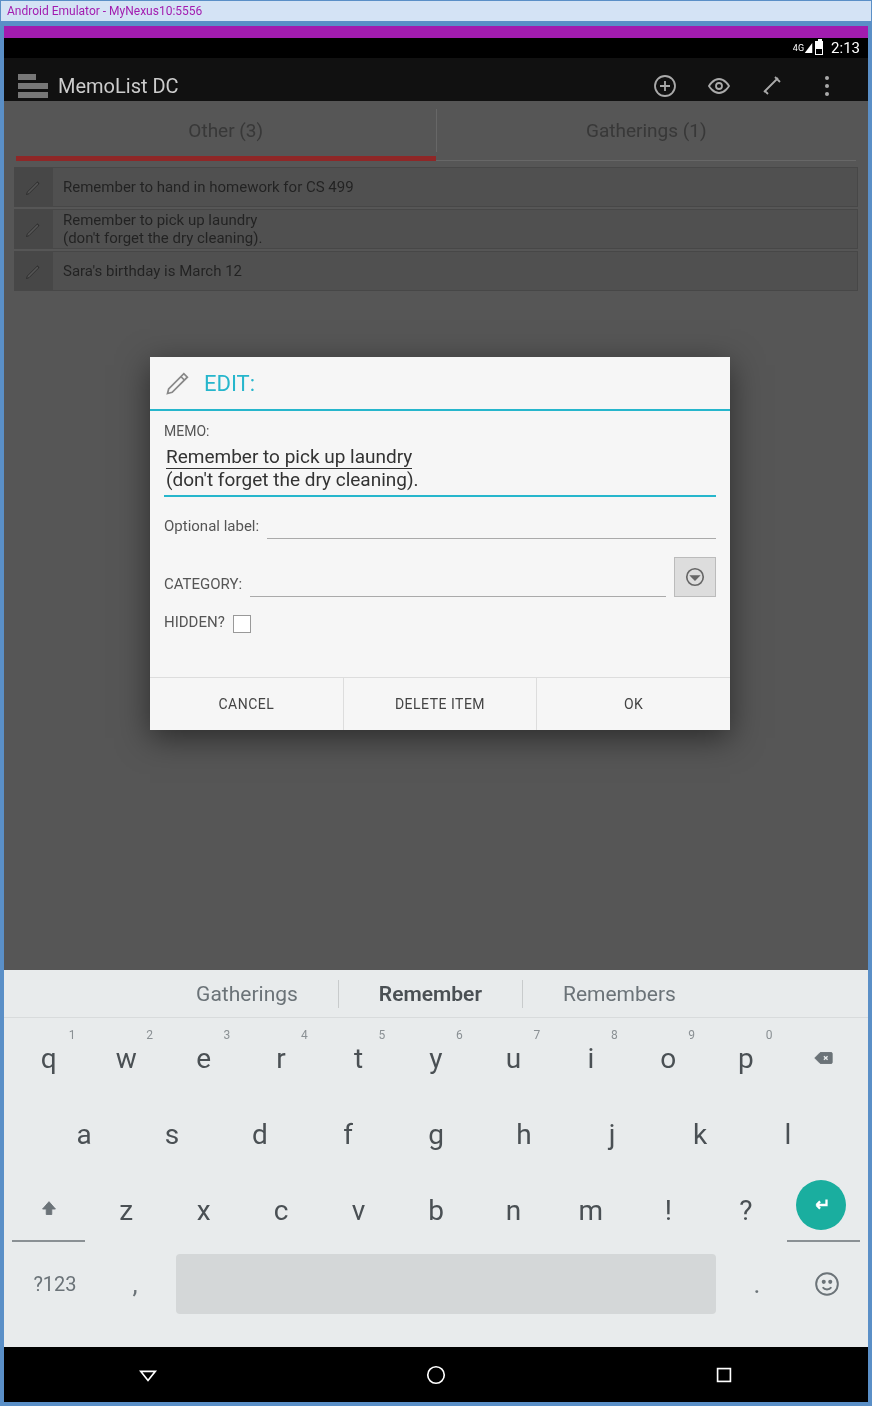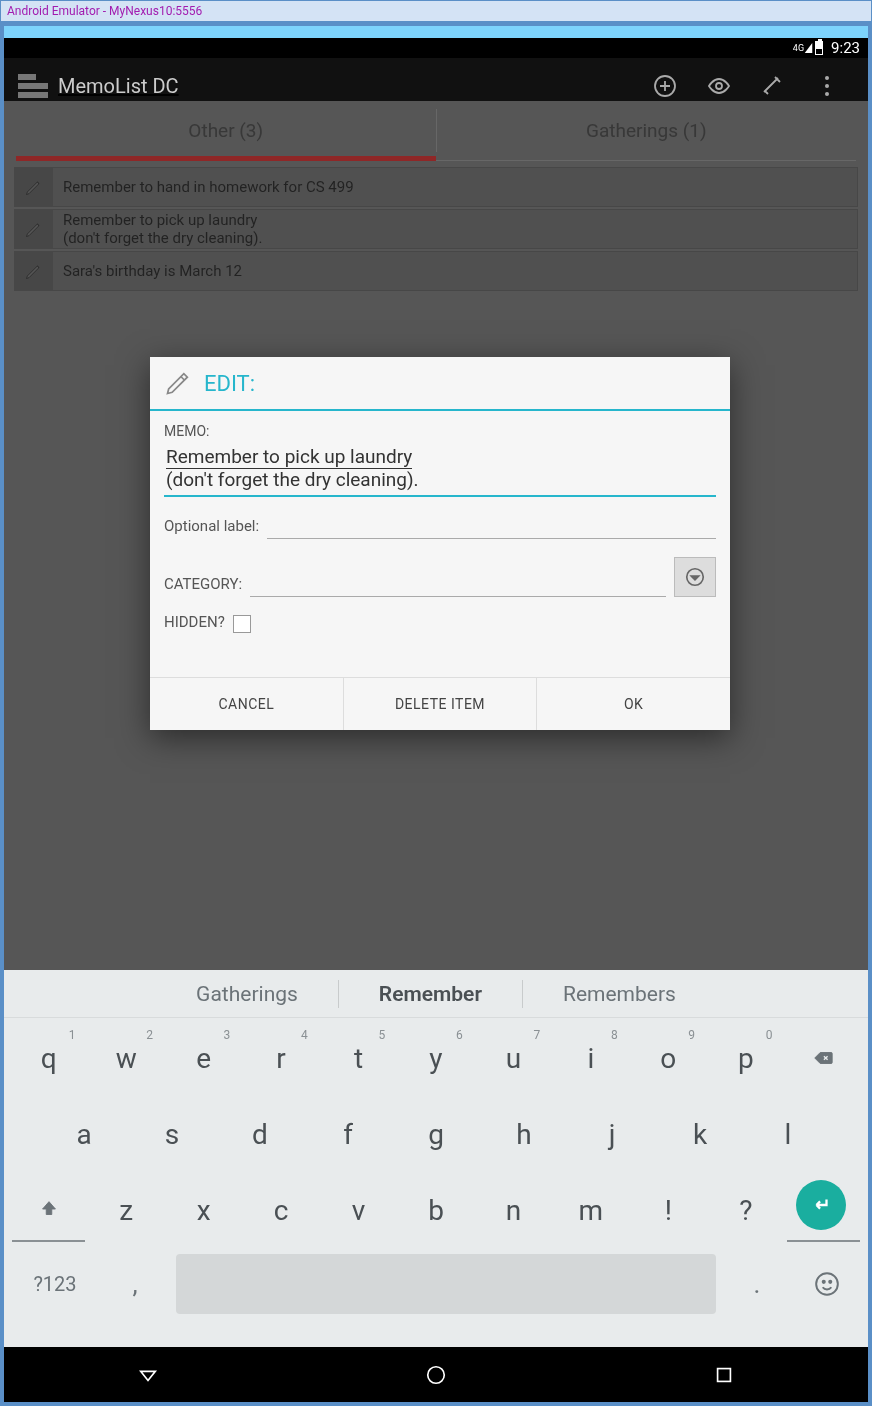--- a/index.html
+++ b/index.html
@@ -3,21 +3,21 @@
 <meta charset="utf-8">
 <style>
 * { box-sizing: border-box; margin: 0; padding: 0; font-family: Roboto, Arial, sans-serif; }
 body { width: 872px; height: 1406px; background: #fff; overflow: hidden; position: relative; }
 
 
 .window-chrome { height: 22px; background: #d4e3f5; border: 1px solid #5a8fc7; display: flex; align-items: center; padding: 0 6px; font-size: 12px; color: #a21caf; }
 .emulator-frame { position: absolute; top: 22px; left: 0; right: 0; bottom: 0; border: 4px solid #5a8fc7; }
 
 
-.device-bezel { position: absolute; inset: 0; background: #7dd3fc; padding: 12px 0 0 0; text-decoration: underline; }
+.device-bezel { position: absolute; inset: 0; background: #a21caf; padding: 12px 0 0 0; }
 
 
 .status-bar { height: 20px; background: #000; display: flex; justify-content: flex-end; align-items: center; padding: 0 8px; color: #fff; font-size: 13px; gap: 4px; }
 .status-bar .sig { width:0;height:0;border-left:5px solid transparent;border-right:0 solid transparent;border-bottom:10px solid #fff;transform:scaleX(1.5);}
 .status-bar .bat { width: 8px; height: 14px; border:1px solid #fff; background: linear-gradient(#fff 60%, transparent 60%); position:relative;}
 .status-bar .bat::before{content:'';position:absolute;top:-3px;left:2px;width:4px;height:2px;background:#fff;}
 
 
 .action-bar { height: 55px; background: #111; display: flex; align-items: center; padding: 0 14px; color: #ddd; }
 .ab-icon { width: 30px; height: 24px; margin-right: 10px; display:flex;flex-direction:column;justify-content:space-between;}
@@ -102,21 +102,21 @@
   <span>Android Emulator - MyNexus10:5556</span>
 </div>
 
 <div class="emulator-frame">
 <div class="device-bezel">
 
   <div class="status-bar">
     <span style="font-size:9px;margin-right:-2px;">4G</span>
     <span class="sig"></span>
     <span class="bat"></span>
-    <span style="font-size:15px;margin-left:4px;">9:23</span>
+    <span style="font-size:15px;margin-left:4px;">2:13</span>
   </div>
 
   <div class="action-bar">
     <div class="ab-icon">
           <span></span>
           <span></span>
           <span></span>
         </div>
     <div class="ab-title">MemoList DC</div>
     <div class="ab-btn">

